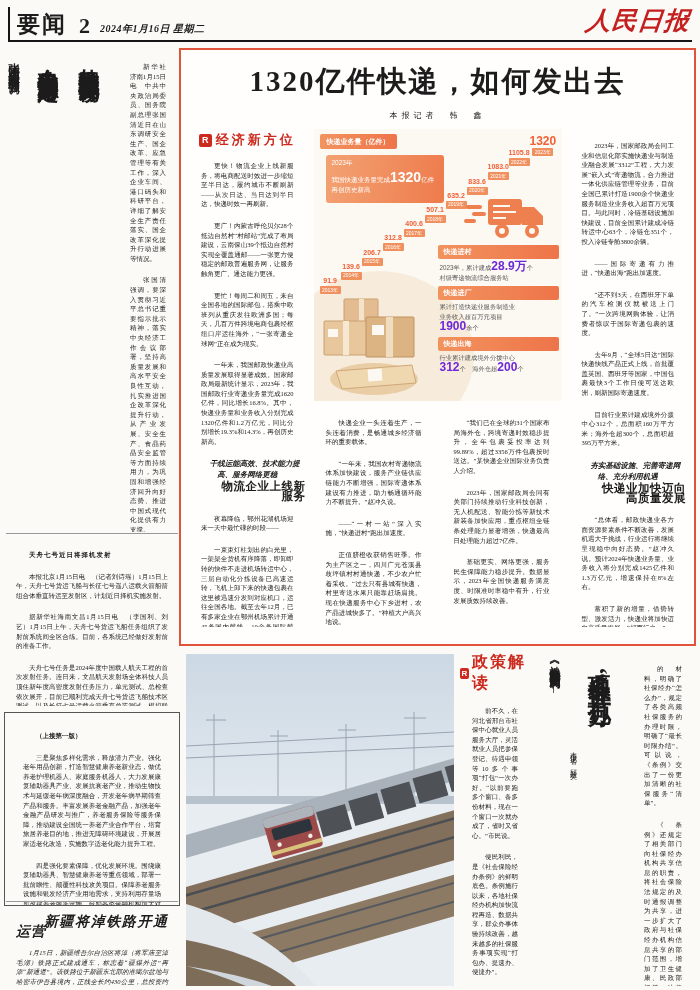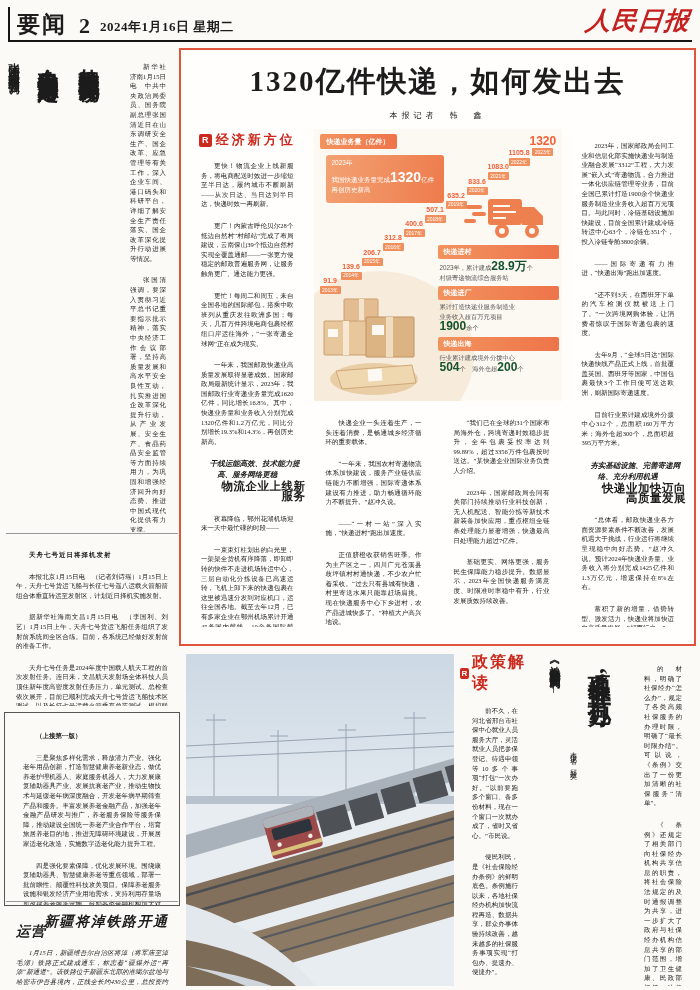--- a/index.html
+++ b/index.html
@@ -3,21 +3,21 @@
 <meta charset="utf-8">
 <style>
   html,body{margin:0;padding:0;}
   body{width:700px;height:990px;background:#fbfaf6;font-family:"Liberation Serif","DejaVu Serif",serif;color:#1c1c1c;overflow:hidden;position:relative;}
   .page{position:absolute;inset:0;padding-left:11px;}
   
   .hdr{position:absolute;left:8px;top:6px;right:8px;height:34px;border-bottom:2px solid #151515;}
   .sec-wrap{position:absolute;left:0;bottom:0;display:flex;align-items:flex-end;gap:10px;}
   .sec-name{font-size:23px;font-weight:bold;border-left:2.5px solid #151515;padding:2px 2px 0 7px;letter-spacing:2px;}
   .page-no{font-size:22px;font-weight:bold;padding-bottom:1px;}
-  .hdr-date{font-size:13px;font-weight:bold;padding-bottom:4px;letter-spacing:.5px;}
+  .hdr-date{font-size:10px;font-weight:bold;padding-bottom:4px;letter-spacing:.5px;font-style:italic;}
   .masthead{position:absolute;right:2px;bottom:3px;color:#c3201f;font-size:25px;font-weight:bold;font-style:italic;transform:skewX(-6deg);letter-spacing:1px;font-family:"Liberation Serif",serif;}
   
   .vert{writing-mode:vertical-rl;}
   .lrail-head{position:absolute;left:6px;top:52px;width:108px;height:305px;display:flex;flex-direction:row;gap:13px;}
   .kicker-v{font-size:11.5px;font-weight:bold;letter-spacing:2px;margin-top:2px;}
   .big-v{font-size:21px;font-weight:900;letter-spacing:1px;font-family:"Liberation Serif",serif;}
   .xinhua{position:absolute;left:118px;top:50px;width:60px;height:482px;overflow:hidden;}
   .smalltxt p{margin:12px;font-size:6.5px;line-height:9.6px;text-align:justify;text-indent:2em;}
   .rule{position:absolute;left:6px;width:172px;border-top:1px solid #999;}
   .tianzhou{position:absolute;left:4px;top:538px;width:176px;height:168px;overflow:hidden;}
@@ -55,21 +55,21 @@
   .step{position:absolute;display:flex;flex-direction:column;align-items:center;}
   .step .num{color:#f26038;font-weight:bold;font-size:7px;line-height:8px;}
   .step .yr{margin-top:1px;background:#f0905e;color:#fff;font-size:5px;line-height:7px;padding:.5px 2.5px;border-radius:1px;white-space:nowrap;}
   .step.last .num{font-size:12px;line-height:12px;}
   .truck{position:absolute;left:150px;top:66px;z-index:2;}
   .boxes{position:absolute;left:2px;top:162px;z-index:2;}
   .istats{position:absolute;left:124px;top:116px;width:121px;z-index:4;}
   .istat .chip{display:block;font-size:7px;padding:2px 6px;margin-bottom:3px;}
   .istat{margin-bottom:4px;}
   .istat .row{font-size:6.3px;color:#5a5a5a;margin:0 0 1px 2px;line-height:8.5px;}
-  .istat .row b{color:#14532d;font-size:12px;font-family:"Liberation Sans",sans-serif;}
+  .istat .row b{color:#6d28d9;font-size:12px;font-family:"Liberation Sans",sans-serif;}
   
   .photo{position:absolute;left:186px;top:654px;width:268px;height:332px;overflow:hidden;background:#dfe6ec;}
   .policy{position:absolute;left:460px;top:652px;width:238px;height:334px;}
   .policy-inner{display:flex;gap:5px;height:100%;}
   .pcol{width:70px;overflow:hidden;}
   .pcol-r{width:62px;overflow:hidden;}
   .pmid{width:92px;display:flex;flex-direction:row;justify-content:center;gap:6px;padding-top:4px;}
   .p-kick{font-size:11px;font-weight:bold;letter-spacing:1px;height:300px;}
   .p-title{font-size:23px;font-weight:900;letter-spacing:2px;height:320px;}
   .p-byline{font-size:7px;letter-spacing:2px;margin-top:90px;height:180px;}
@@ -262,21 +262,21 @@
             </div>
             <div class="istat">
               <span class="chip">快递进厂</span>
               <p class="row">累计打造快递业服务制造业</p>
               <p class="row">业务收入超百万元项目</p>
               <p class="row"><b>1900</b><span>余个</span></p>
             </div>
             <div class="istat">
               <span class="chip">快递出海</span>
               <p class="row">行业累计建成境外分拨中心</p>
-              <p class="row"><b>504</b><span>个</span>　<span>海外仓超</span><b>200</b><span>个</span></p>
+              <p class="row"><b>312</b><span>个</span>　<span>海外仓超</span><b>200</b><span>个</span></p>
             </div>
           </div>
         </div>
 
         <div class="midcols">
           <div class="col smalltxt" style="width:120px">
             <div>
                 <p>快递企业一头连着生产，一头连着消费，是畅通城乡经济循环的重要载体。</p>
                 <p>“一年来，我国农村寄递物流体系加快建设，服务产业链供应链能力不断增强，国际寄递体系建设有力推进，助力畅通循环能力不断提升。”赵冲久说。</p>
                 <p>——“一村一站”深入实施，“快递进村”跑出加速度。</p>

